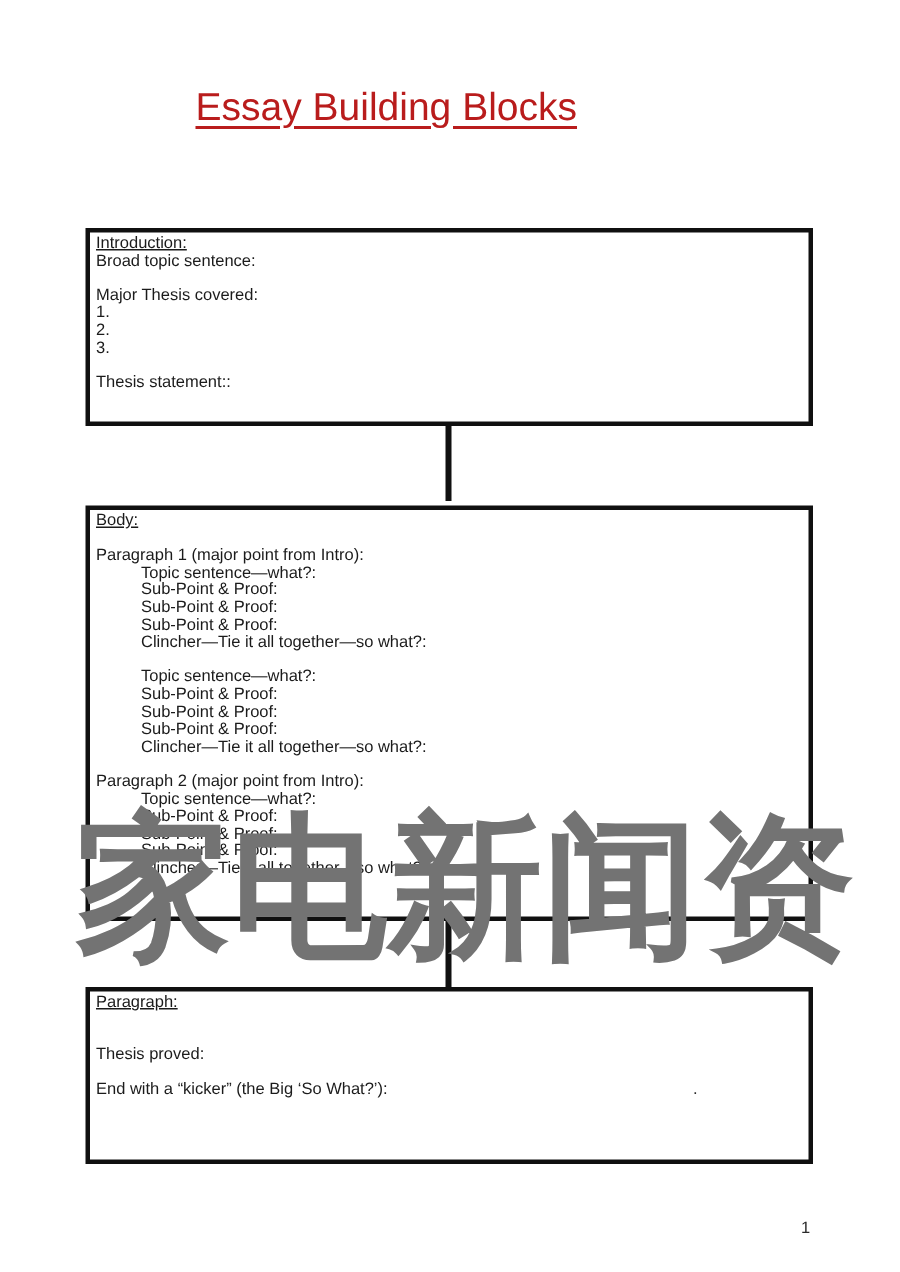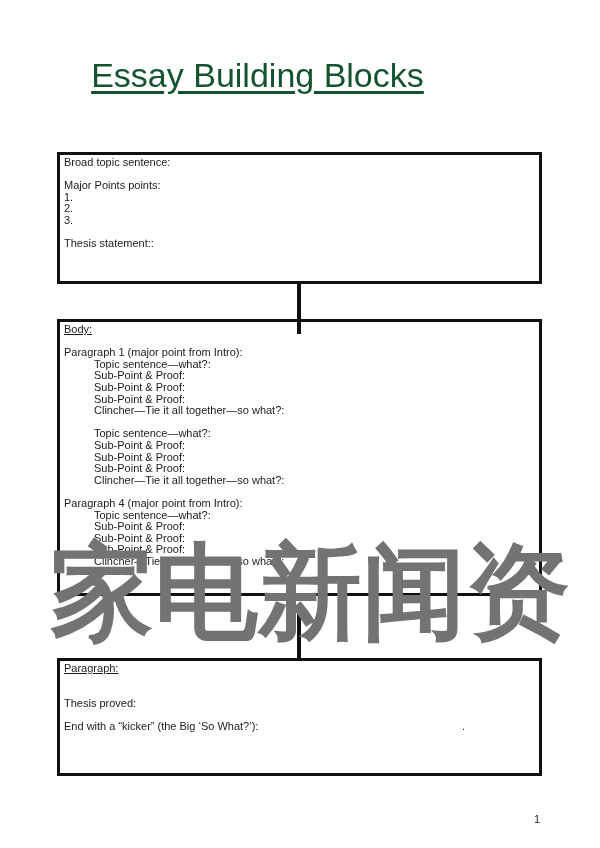--- a/index.html
+++ b/index.html
@@ -8,37 +8,37 @@
     background:#ffffff;
     font-family:"Liberation Sans", sans-serif;
     color:#1b1b1b;
     position:relative;
     overflow:hidden;
   }
   .page{position:absolute;inset:0;}
   .title{
     position:absolute;top:56px;left:0;width:515px;
     text-align:center;
-    font-size:34px;
+    font-size:26px;
     letter-spacing:0px;
-    color:#14532d;
+    color:#b91c1c;
     text-decoration:underline;
     text-underline-offset:4px;
   }
   .box{
     position:absolute;left:57px;width:485px;
     border:3px solid #101010;
     box-sizing:border-box;
     background:transparent;
     padding:2px 4px;
     font-size:11px;
     line-height:11.6px;
   }
   .box-intro{top:152px;height:132px;}
-  .box-body{top:319px;height:277px;}
+  .box-body{top:337px;height:277px;}
   .box-conclusion{top:658px;height:118px;}
   .heading{text-decoration:underline;}
   .line{white-space:pre;}
   .line.indent{padding-left:30px;}
   .connector{
     position:absolute;left:297px;width:4px;background:#101010;
   }
   .connector-1{top:283px;height:51px;}
   .connector-2{top:609px;height:50px;}
   .watermark{
@@ -65,24 +65,25 @@
   }
 </style>
 </head>
 <body>
 
 <div class="page">
 
   <div class="title">Essay Building Blocks</div>
 
   <div class="box box-intro">
+    <div class="line"><span class="heading">Introduction:</span></div>
     <div>
         <div class="line">Broad topic sentence:</div>
         <div class="line">&nbsp;</div>
-        <div class="line">Major Points points:</div>
+        <div class="line">Major Thesis covered:</div>
         <div class="line">1.</div>
         <div class="line">2.</div>
         <div class="line">3.</div>
         <div class="line">&nbsp;</div>
         <div class="line">Thesis statement::</div>
       </div>
   </div>
 
   <div class="connector connector-1"></div>
 
@@ -96,21 +97,21 @@
         <div class="line indent">Sub-Point &amp; Proof:</div>
         <div class="line indent">Sub-Point &amp; Proof:</div>
         <div class="line indent">Clincher—Tie it all together—so what?:</div>
         <div class="line">&nbsp;</div>
         <div class="line indent">Topic sentence—what?:</div>
         <div class="line indent">Sub-Point &amp; Proof:</div>
         <div class="line indent">Sub-Point &amp; Proof:</div>
         <div class="line indent">Sub-Point &amp; Proof:</div>
         <div class="line indent">Clincher—Tie it all together—so what?:</div>
         <div class="line">&nbsp;</div>
-        <div class="line">Paragraph 4 (major point from Intro):</div>
+        <div class="line">Paragraph 2 (major point from Intro):</div>
         <div class="line indent">Topic sentence—what?:</div>
         <div class="line indent">Sub-Point &amp; Proof:</div>
         <div class="line indent">Sub-Point &amp; Proof:</div>
         <div class="line indent">Sub-Point &amp; Proof:</div>
         <div class="line indent">Clincher—Tie it all together—so what?:</div>
       </div>
   </div>
 
   <div class="connector connector-2"></div>
 

